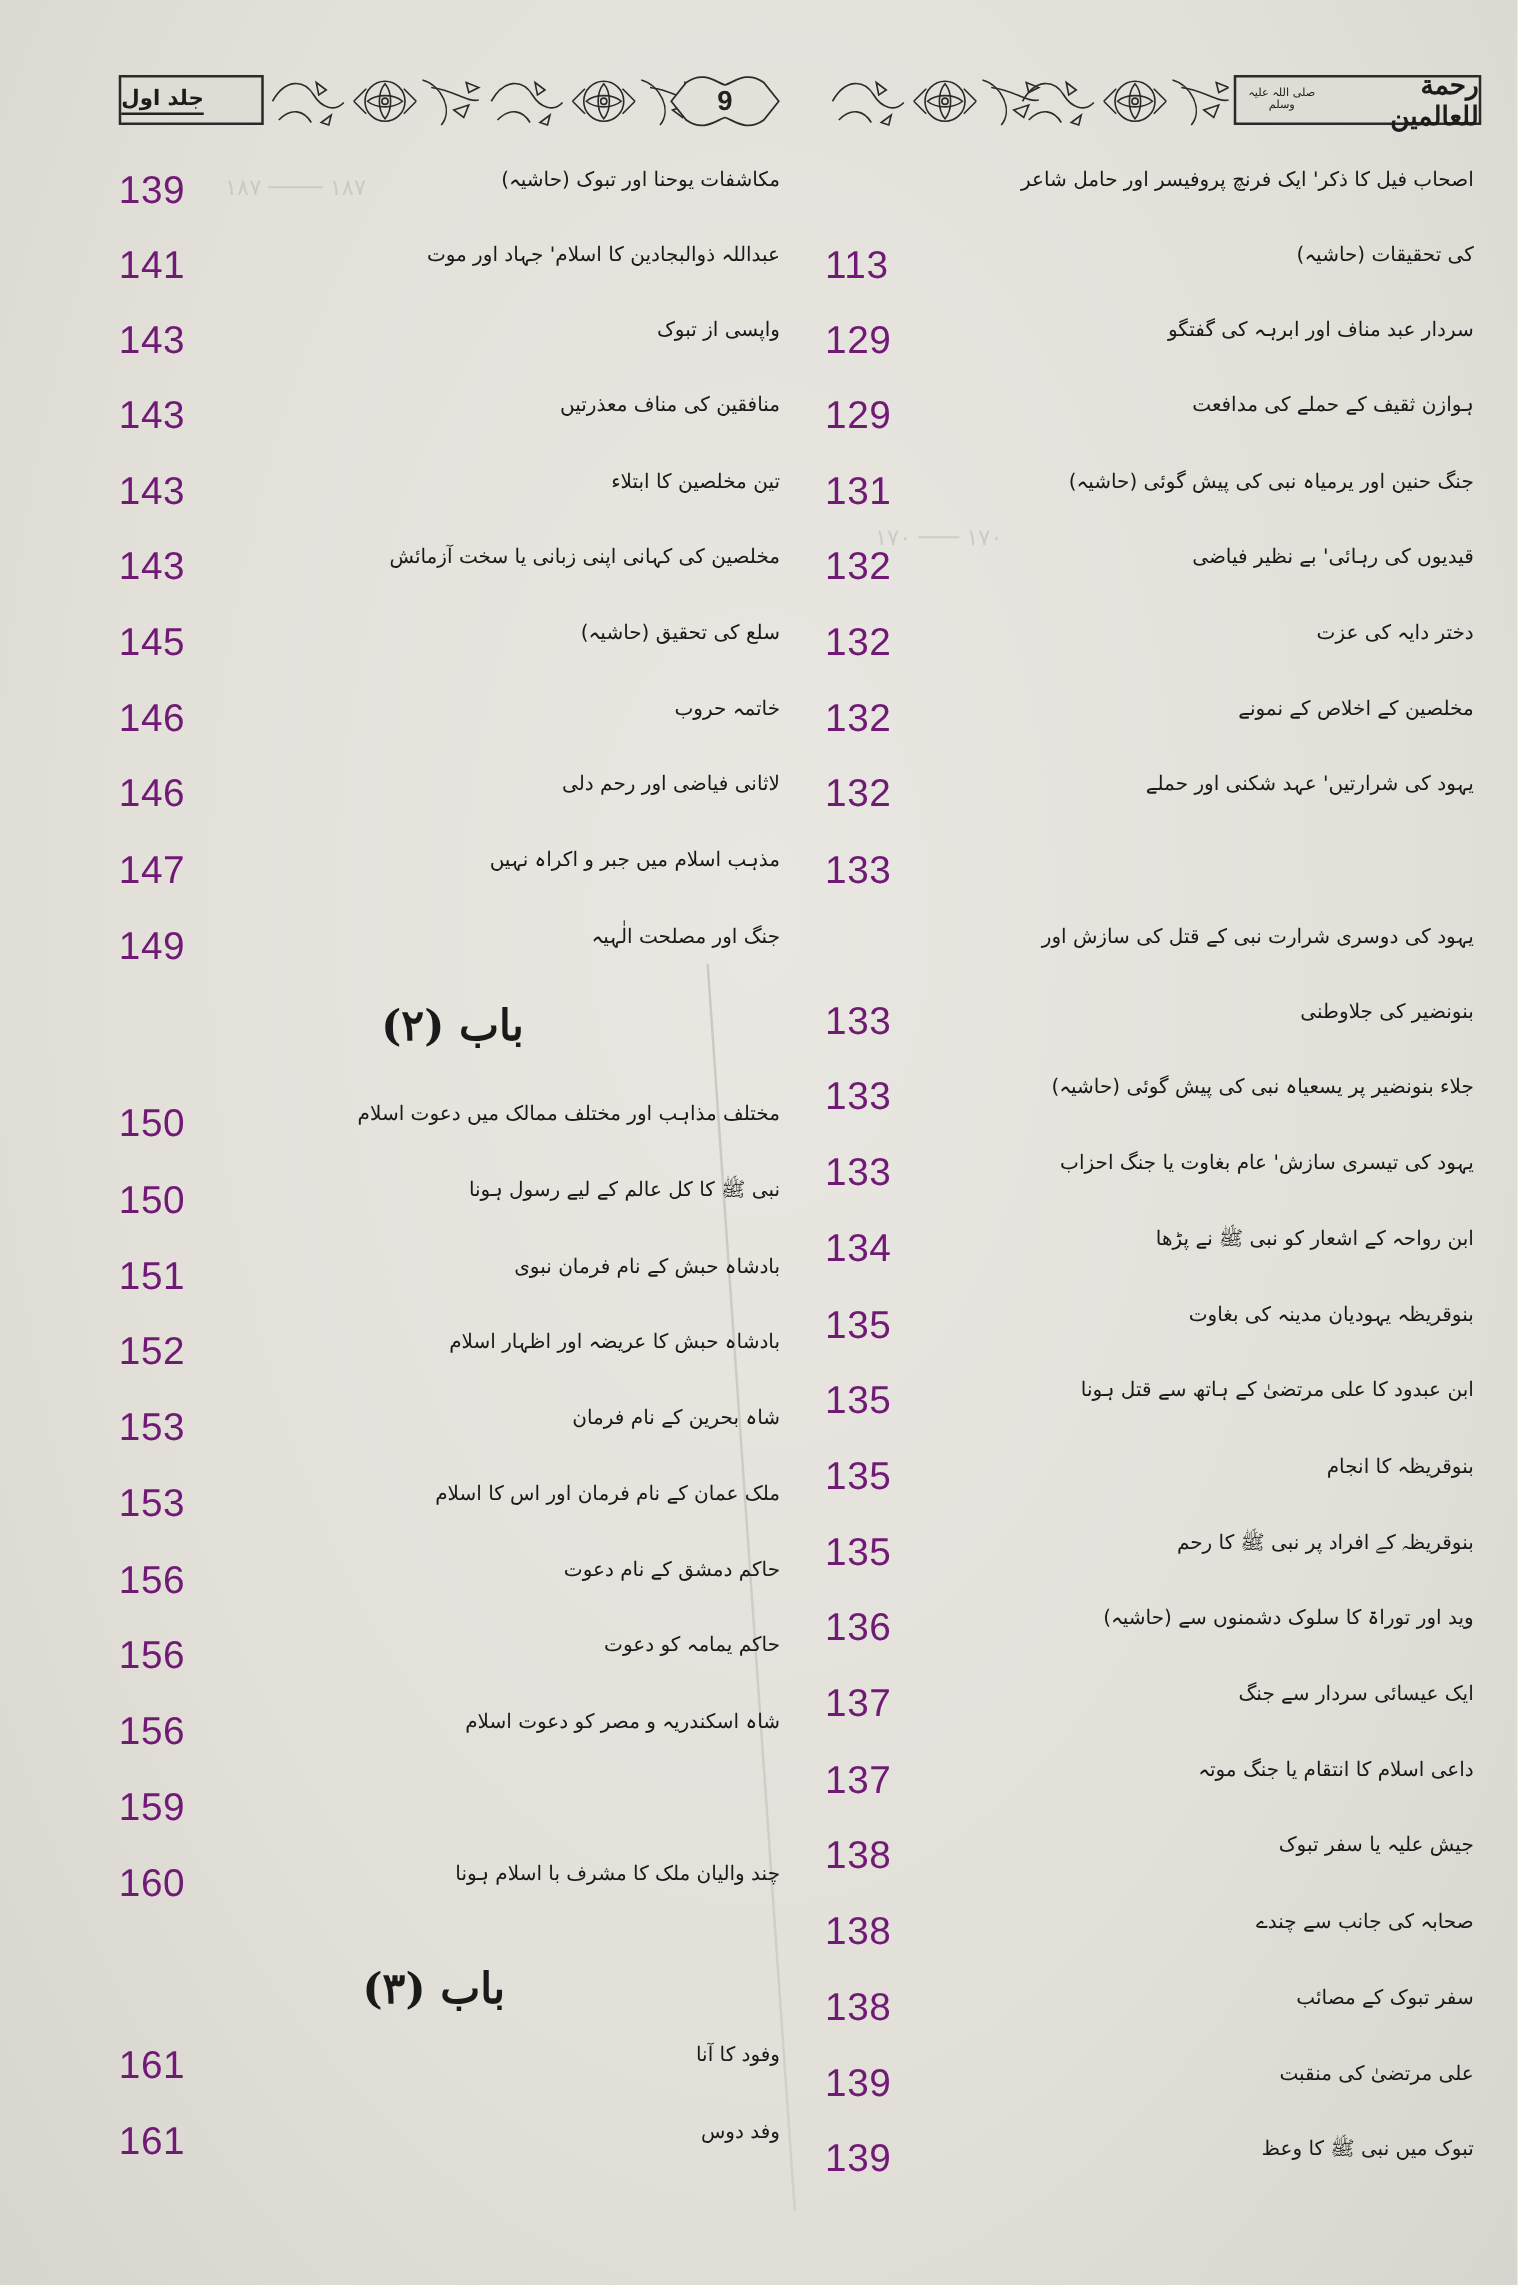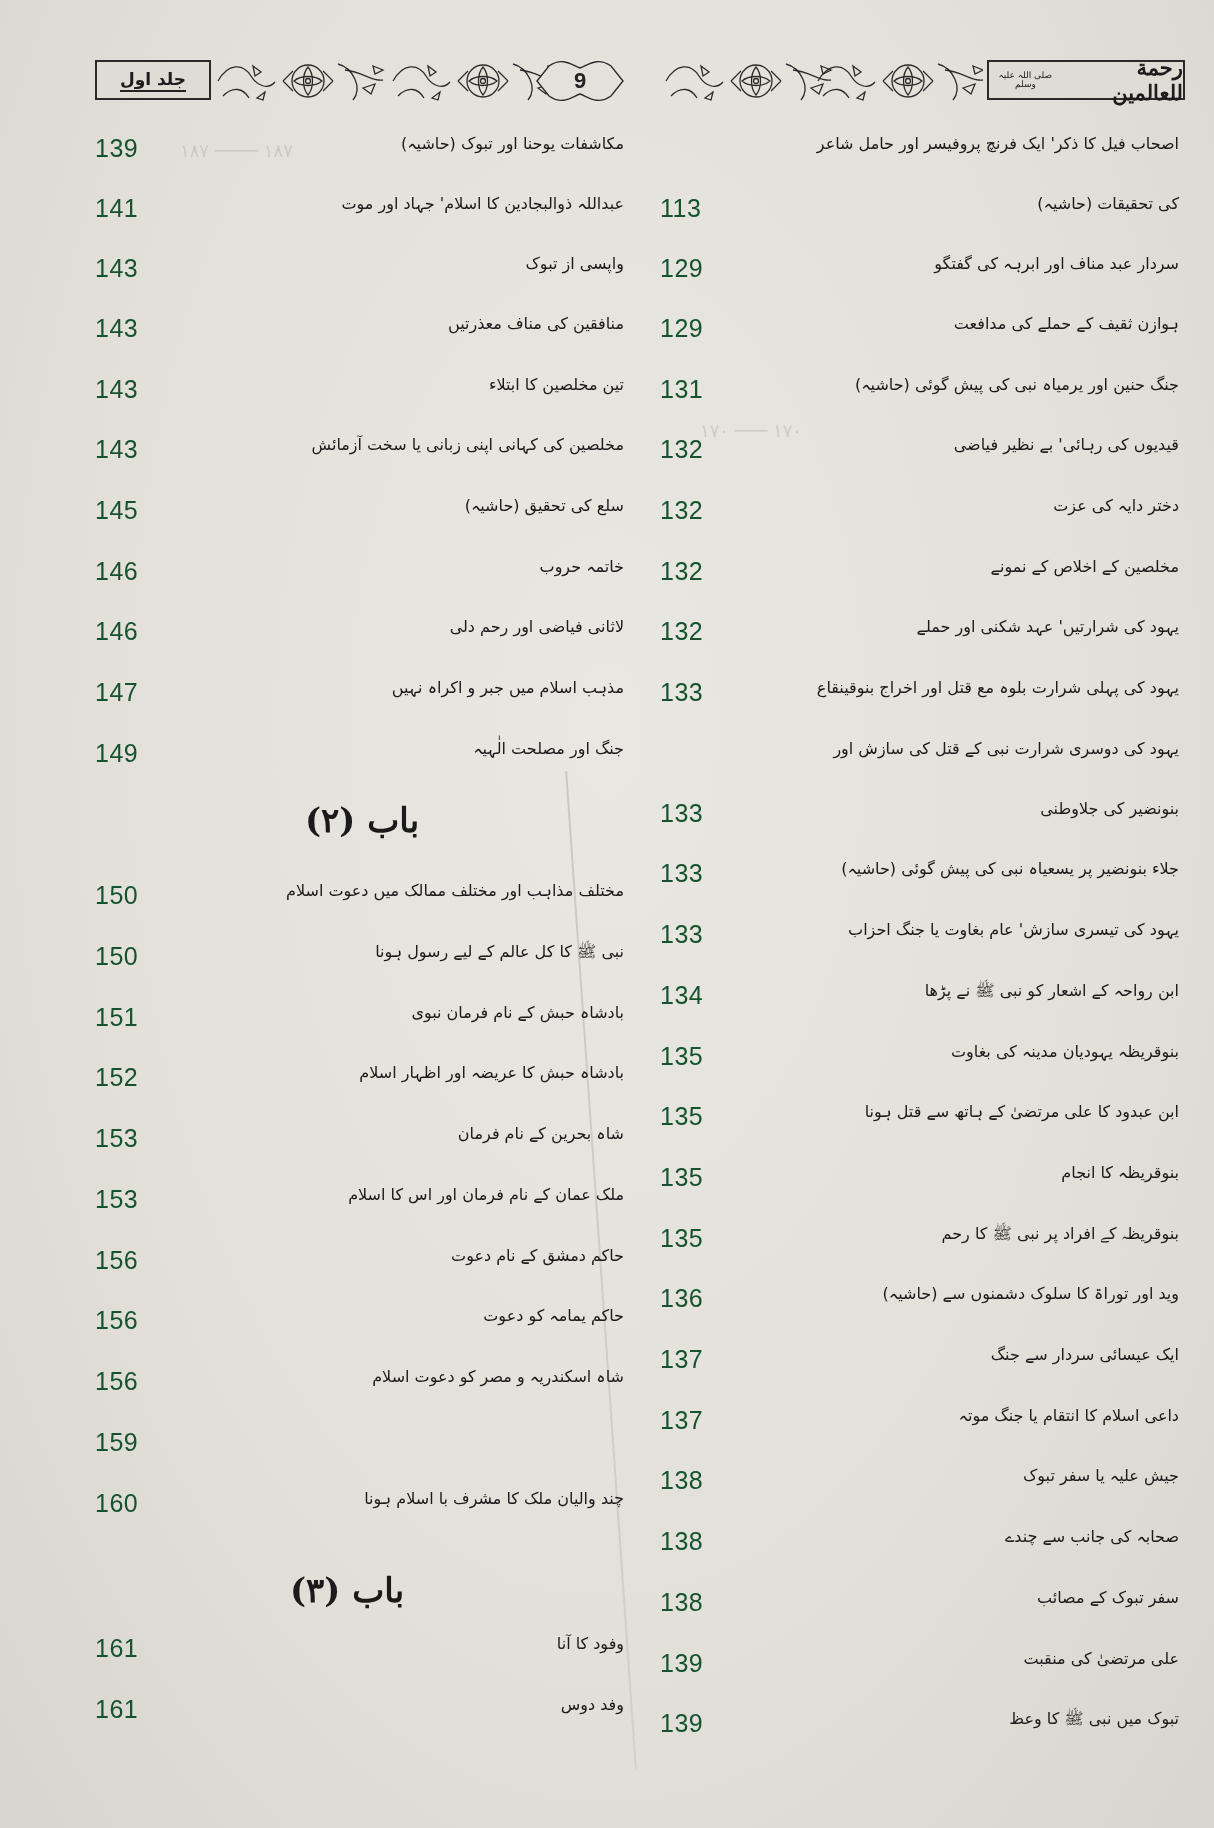--- a/index.html
+++ b/index.html
@@ -5,21 +5,21 @@
   html, body { margin:0; padding:0; }
   body {
     width:1214px; height:1828px; position:relative; overflow:hidden;
     background: radial-gradient(ellipse at 50% 40%, #e9e7e1 0%, #e2e0d9 60%, #d8d5ce 100%);
     font-family: "DejaVu Sans", sans-serif; color:#1d1b1b;
   }
   .header { position:absolute; left:95px; top:58px; width:1090px; height:46px; }
   .vol-box {
     position:absolute; left:0; top:2px; width:116px; height:40px;
     border:2px solid #2a2a2a; box-sizing:border-box; background:#dedcd5;
-    display:flex; align-items:center; justify-content:center;
+    display:flex; align-items:center; justify-content:flex-end;
     font-family:"DejaVu Sans", sans-serif; font-size:17px; font-weight:bold; direction:rtl;
   }
   .vol-box span { border-bottom:2px solid #222; padding-bottom:1px; }
   .title-box {
     position:absolute; right:0; top:2px; width:198px; height:40px;
     border:2px solid #2a2a2a; box-sizing:border-box; background:#dedcd5;
     display:flex; align-items:center; justify-content:center; direction:rtl;
     font-family:"DejaVu Serif", serif; font-size:21px; font-weight:bold;
   }
   .title-box .honor { font-size:9px; font-weight:normal; line-height:9px; margin-right:4px; text-align:center; }
@@ -28,22 +28,22 @@
     position:absolute; left:440px; top:0; width:90px; height:46px;
     display:flex; align-items:center; justify-content:center;
     font-family:"Liberation Sans", sans-serif; font-size:22px; font-weight:bold; color:#222;
   }
   .page-oval svg { position:absolute; left:0; top:0; }
   .page-oval span { position:relative; }
 
   .col { position:absolute; top:0; }
   .entry { position:absolute; height:40px; }
   .entry .num {
-    position:absolute; font-family:"Liberation Sans", sans-serif; font-size:25px;
-    color:#14532d; top:6px; letter-spacing:0.5px;
+    position:absolute; font-family:"Liberation Sans", sans-serif; font-size:31px;
+    color:#701a75; top:6px; letter-spacing:0.5px;
   }
   .entry .txt {
     position:absolute; direction:rtl; text-align:right; white-space:nowrap;
     font-family:"DejaVu Sans", sans-serif; font-size:16px; color:#1b1919; top:6px;
   }
   .right-col .entry { left:0; width:1214px; }
   .right-col .num { left:660px; }
   .right-col .txt { right:35px;text-align:center; }
   .left-col .entry { left:0; width:1214px; }
   .left-col .num { left:95px; }
@@ -140,21 +140,20 @@
   </div>
   <div class="entry" style="top:551px">
     <span class="txt">مخلصین کے اخلاص کے نمونے</span>
     <span class="num">132</span>
   </div>
   <div class="entry" style="top:611px">
     <span class="txt">یہود کی شرارتیں' عہد شکنی اور حملے</span>
     <span class="num">132</span>
   </div>
   <div class="entry" style="top:672px">
-    <span class="txt">یہود کی پہلی شرارت بلوہ مع قتل اور اخراج بنوقینقاع</span>
     <span class="num">133</span>
   </div>
   <div class="entry" style="top:733px">
     <span class="txt">یہود کی دوسری شرارت نبی کے قتل کی سازش اور</span>
     <span class="num"></span>
   </div>
   <div class="entry" style="top:793px">
     <span class="txt">بنونضیر کی جلاوطنی</span>
     <span class="num">133</span>
   </div>

